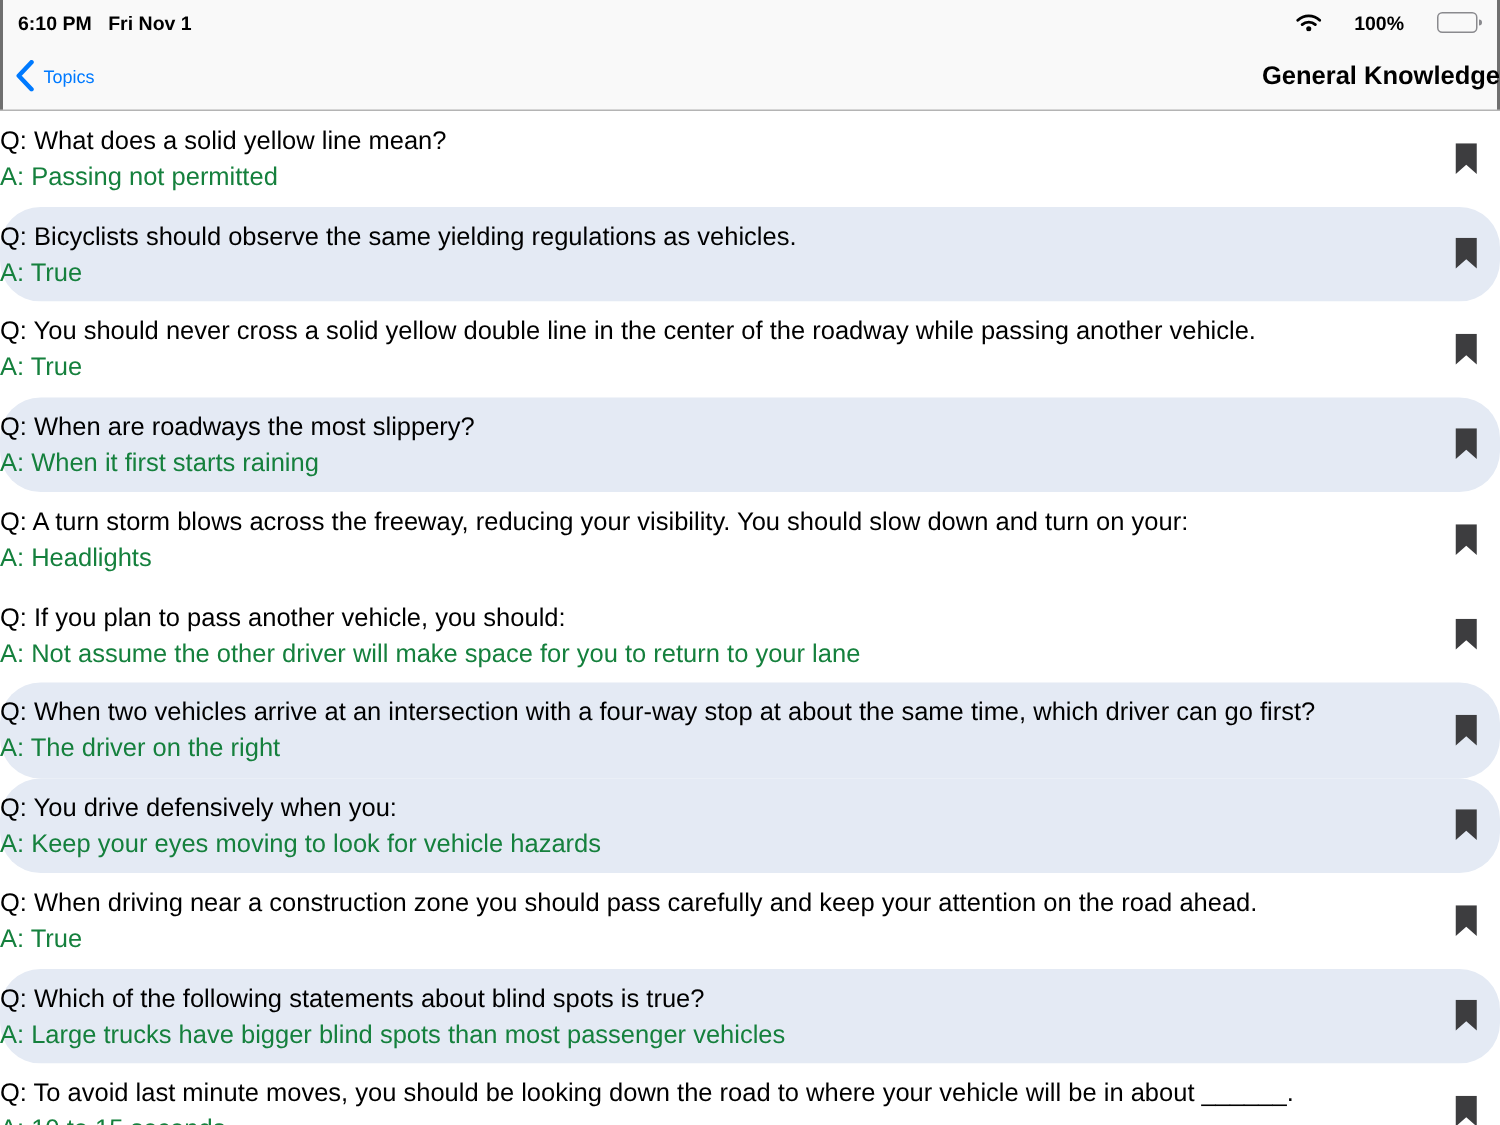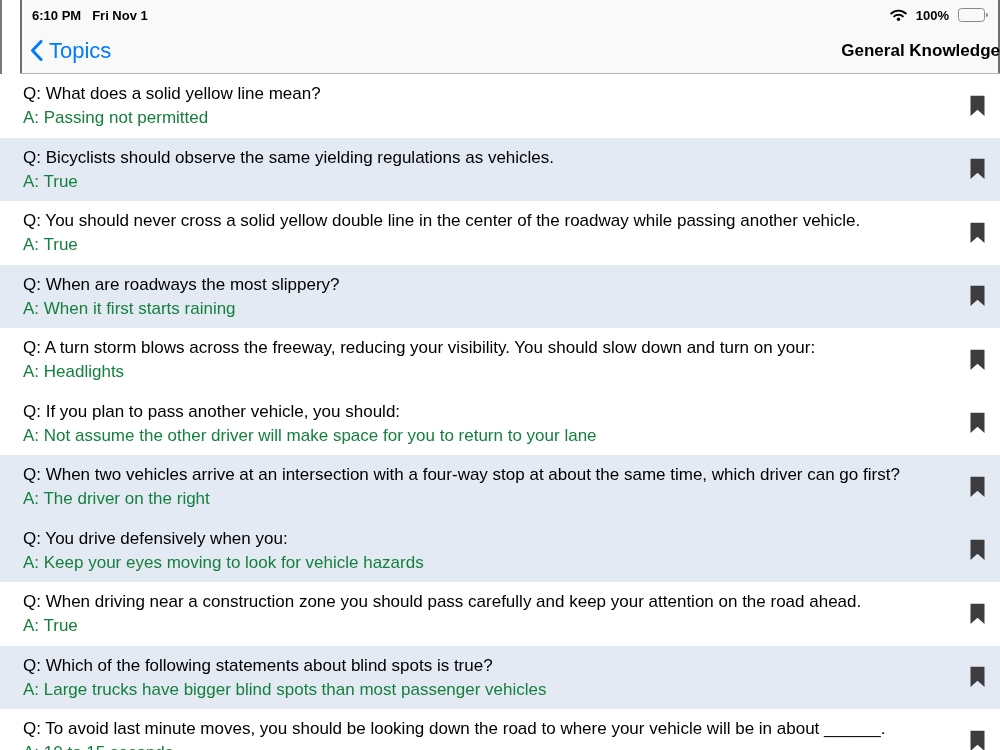--- a/index.html
+++ b/index.html
@@ -12,76 +12,75 @@
   }
   .page {
     width: 1000px; height: 750px;
     box-shadow: inset 2px 0 0 #787878, inset -1px 0 0 #9b9b9b;
     overflow: hidden;
   }
   
   .chrome {
     background: #f9f9f9;
     box-shadow: inset 2px 0 0 #6f6f6f, inset -2px 0 0 #6f6f6f;
-    margin-left: 20px;
   }
   .status-bar {
     height: 26px;
     display: flex; justify-content: space-between; align-items: center;
     padding: 2px 12px 0 12px;
     font-size: 13px; font-weight: 700; color: #000;
   }
   .status-left { display: flex; gap: 11px; }
-  .status-right { display: flex; align-items: center; gap: 9px; }
+  .status-right { display: flex; align-items: center; gap: 22px; }
   .wifi-icon { display: block; }
   .battery { display: flex; align-items: center; }
   .battery-body {
     width: 23px; height: 10px;
     border: 1px solid #8a8a8e; border-radius: 3.5px;
     padding: 1px;
   }
   .battery-fill { width: 100%; height: 100%; background: #000; border-radius: 2px; }
   .battery-cap {
     width: 2px; height: 4px; background: #8a8a8e;
     border-radius: 0 2px 2px 0; margin-left: 1px;
   }
   
   .nav-bar {
     height: 45px; position: relative;
     display: flex; align-items: center;
     border-bottom: 1px solid #b4b4b4;
   }
   .back-button {
     display: flex; align-items: center; gap: 6px;
-    color: #007AFF; font-size: 22px;
+    color: #007AFF; font-size: 12px;
     margin-left: 10px; padding: 0;
     background: none; border: none; cursor: pointer;
     font-family: "Liberation Sans", sans-serif;
     position: relative; z-index: 2;
   }
   .chevron-left-icon { display: block; }
   .nav-title {
     position: absolute; left: 0; right: 0;
     text-align: right;
     font-size: 17px; font-weight: 700; color: #000;
     pointer-events: none;
   }
   
   .question-list {
     height: 678px; overflow: hidden;
     background: #fff;
   }
   .question-row {
     height: 63.5px; box-sizing: border-box;
     display: flex; align-items: center;
-    padding: 0 55px 0 23px;
+    padding: 0 55px 0 0;
     position: relative;
     background: #ffffff;
   }
-  .question-row.alt { background: #e4eaf4; }
+  .question-row.alt { background: #e4eaf4; border-radius: 27px; }
   .q-line {
     font-size: 17px; color: #000;
     line-height: 21px; margin-bottom: 3px;
     white-space: nowrap;
   }
   .a-line {
     font-size: 17px; color: #15803d;
     line-height: 21px;
     white-space: nowrap;
   }

